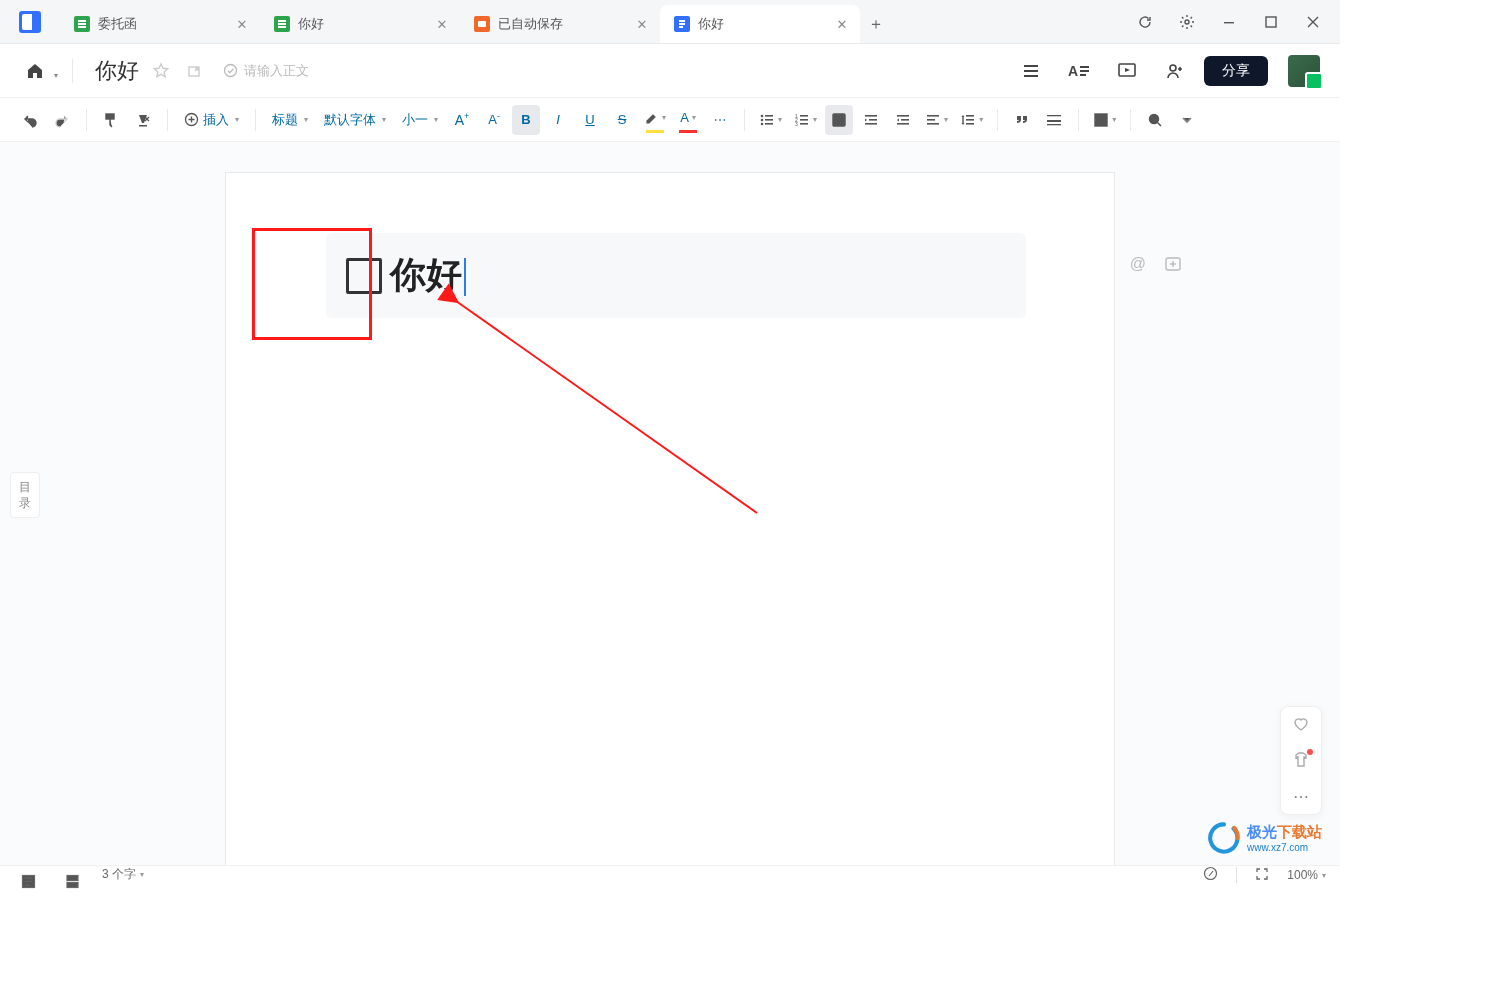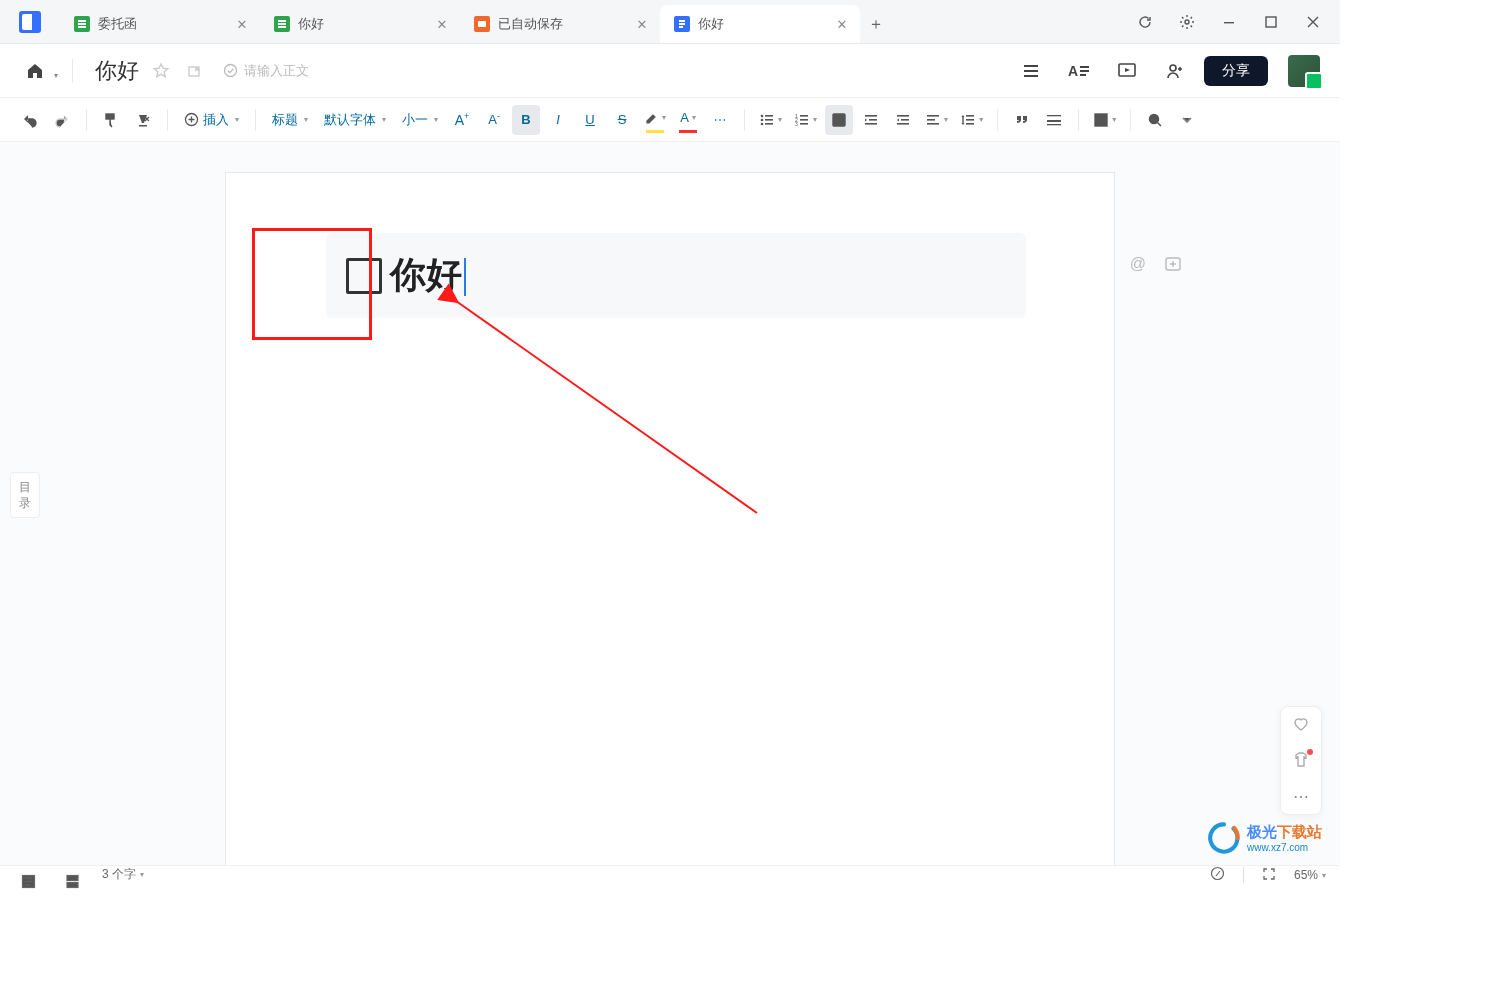--- a/index.html
+++ b/index.html
@@ -444,17 +444,17 @@
   <div class="sb-right">
     <div><svg width="15" height="15" viewBox="0 0 15 15" fill="none" stroke="#666" stroke-width="1.2">
           <circle cx="7.5" cy="7.5" r="6"></circle>
           <path d="M6 10l4-5"></path>
         </svg></div>
     <div style="width:1px;height:16px;background:#e0e0e0"></div>
     <div><svg width="14" height="14" viewBox="0 0 14 14" fill="none" stroke="#666" stroke-width="1.3">
           <path d="M2 5V2h3M12 5V2H9M2 9v3h3M12 9v3H9"></path>
         </svg></div>
     <div style="display:flex;align-items:center;gap:4px;cursor:pointer">
-        <span>65%</span>
+        <span>100%</span>
         <span style="font-size:8px;color:#999">▾</span>
       </div>
   </div>
 </div>
 
 </body></html>

